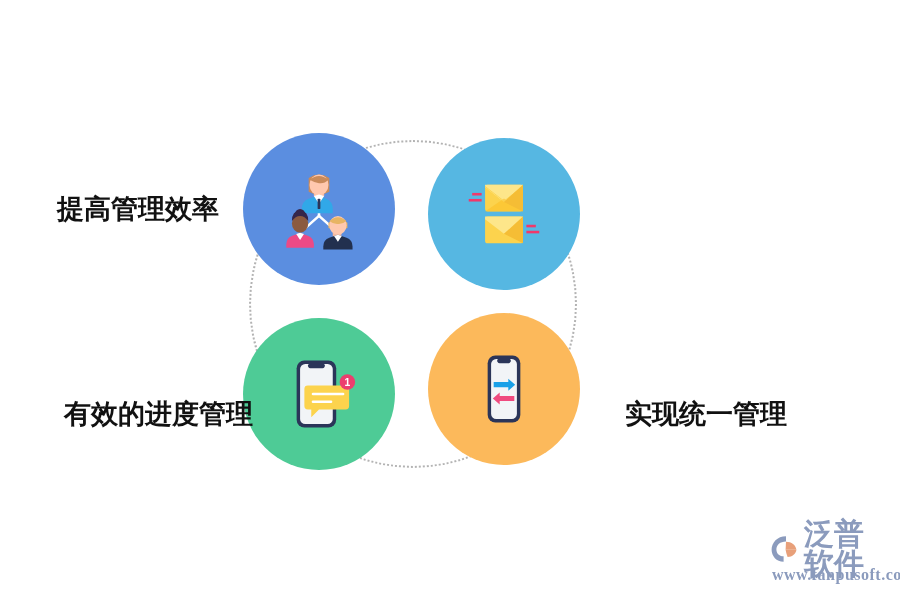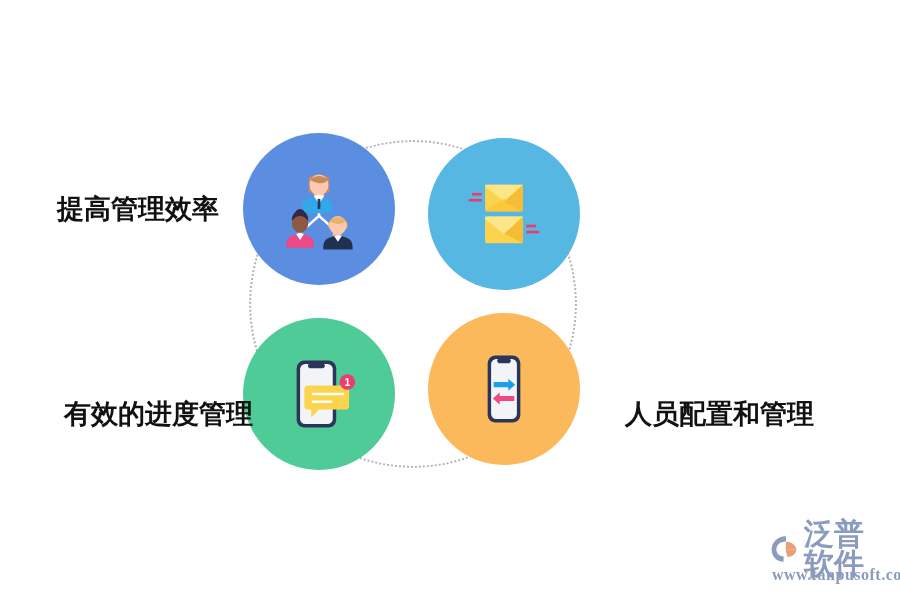--- a/index.html
+++ b/index.html
@@ -205,21 +205,21 @@
     <svg class="icon-wrap" viewBox="0 0 100 100">
       <rect x="31" y="11" width="38" height="78" rx="9" fill="#2b3559"></rect>
       <rect x="35" y="15" width="30" height="70" rx="6" fill="#f2f4f7"></rect>
       <path d="M43 15 h14 a3 3 0 0 1 -3 5 h-8 a3 3 0 0 1 -3 -5 z" fill="#2b3559"></path>
 
       <path d="M38 42 h17 v-4 l8 7 l-8 7 v-4 h-17 z" fill="#19a0e8"></path>
 
       <path d="M62 58 h-17 v-4 l-8 7 l8 7 v-4 h17 z" fill="#ef4a7f"></path>
     </svg>
   </div>
-  <div class="label label-br">人员配置和管理</div>
+  <div class="label label-br">实现统一管理</div>
 
   <div class="logo">
     <div class="logo-row">
       <svg class="logo-mark" viewBox="0 0 40 36">
         <path d="M20 2 C9 2 2 10 2 19 C2 27 8 34 17 34 L17 27 C11 27 8 23 8 18.5 C8 13 12.5 8.5 20 8.5 Z" fill="#8b9bbd"></path>
         <path d="M20 9 C27 9 32 13 33 19 L19.5 19 Z" fill="#e8a07a"></path>
         <path d="M19.5 19 L33 19 C32.5 24 28 28 22 28 C20.5 24 20 21.5 19.5 19 Z" fill="#e8a07a"></path>
       </svg>
       <div class="logo-name">泛普软件</div>
     </div>

